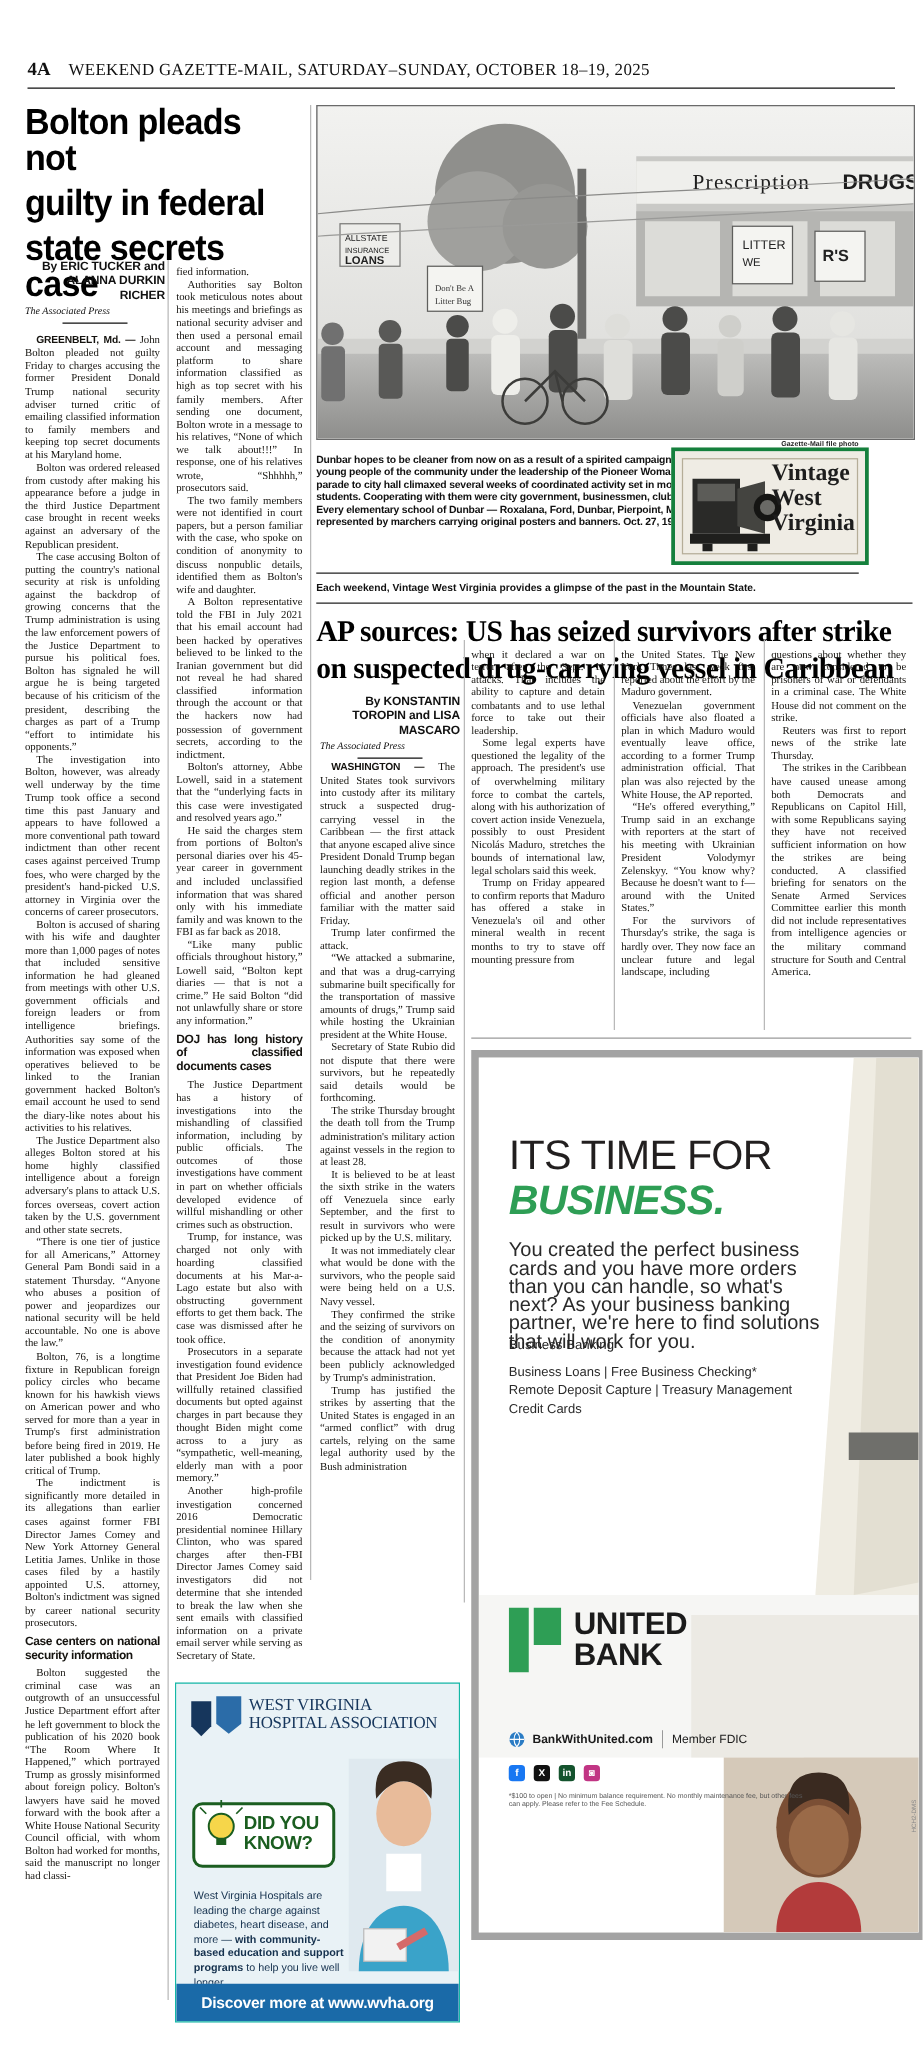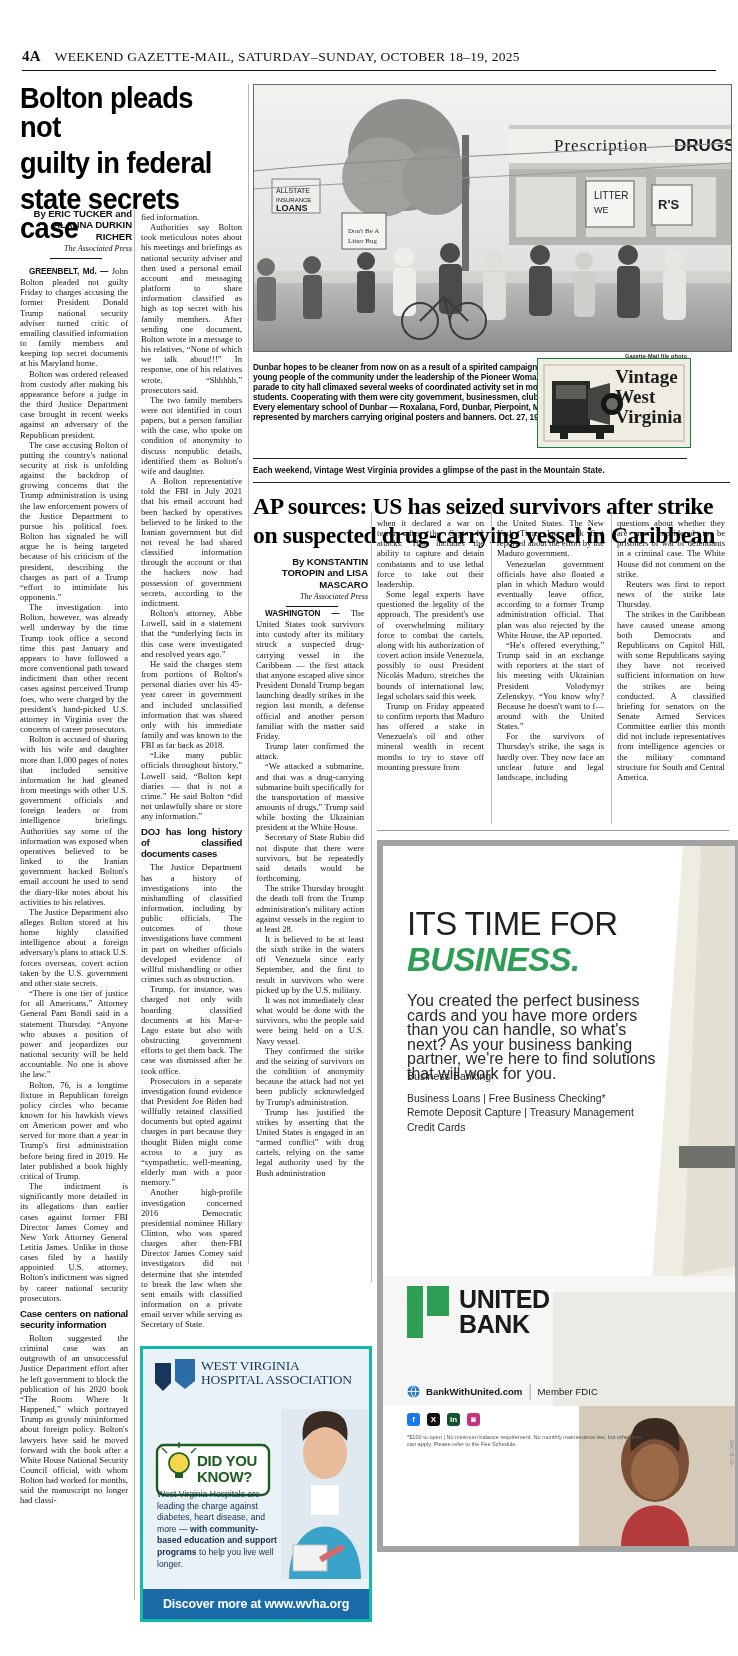--- a/index.html
+++ b/index.html
@@ -26,21 +26,21 @@
   .body-col{
     font-family:"Liberation Serif", serif;
     font-size:8.6px;line-height:10.15px;text-align:justify;
     -webkit-hyphens:auto;hyphens:auto;color:#15130f;
   }
   .body-col p{margin:0;text-indent:9px;}
   .byline{
     font-family:"Liberation Sans",sans-serif;font-weight:bold;
     font-size:9.6px;line-height:11.4px;text-align:right;letter-spacing:-.1px;
   }
-  .credit{font-family:"Liberation Serif",serif;font-style:italic;font-size:8px;text-align:right;margin-top:2px;}
+  .credit{font-family:"Liberation Serif",serif;font-style:italic;font-size:8px;text-align:left;margin-top:2px;}
   .byrule{border-top:1px solid #111;width:52px;margin:5px auto 6px auto;}
   .dateline{font-family:"Liberation Sans",sans-serif;font-weight:bold;font-size:8.2px;letter-spacing:-.1px;}
   .subhed{
     font-family:"Liberation Sans",sans-serif;font-weight:bold;font-size:9.6px;
     line-height:11px;margin:5px 0 3px 0;letter-spacing:-.3px;
   }
 
   
   .vrule{position:absolute;border-left:0.8px solid #b9b9b9;}
   .hrule{position:absolute;border-top:1px solid #222;}
@@ -49,21 +49,21 @@
   .photo{position:absolute;overflow:hidden;background:#cfcfcf;}
   .photo-inner{position:absolute;inset:0;}
   .cap{
     font-family:"Liberation Sans",sans-serif;font-weight:bold;
     font-size:8.3px;line-height:10.1px;color:#111;letter-spacing:-.15px;
   }
   .photocredit{
     font-family:"Liberation Sans",sans-serif;font-weight:bold;font-size:5.6px;
     text-align:right;letter-spacing:.1px;color:#222;
   }
-  .vwv-box{position:absolute;border:1px solid #15803d;background:#efece4;overflow:hidden;}
+  .vwv-box{position:absolute;border:3px solid #15803d;background:#efece4;overflow:hidden;}
   .vwv-text{
     position:absolute;right:8px;top:8px;font-family:"Liberation Serif",serif;
     font-weight:bold;font-size:19px;line-height:20px;color:#1d1d1d;text-align:left;
   }
   .vwv-tag{
     font-family:"Liberation Sans",sans-serif;font-weight:bold;font-size:8.2px;color:#111;
   }
 
   
   .ad{position:absolute;overflow:hidden;}
@@ -73,21 +73,21 @@
   .ub-body{font-family:"Liberation Sans",sans-serif;font-size:16px;line-height:14.6px;color:#2a2a2a;}
   .ub-sub{font-family:"Liberation Sans",sans-serif;font-weight:normal;font-size:10.6px;color:#222;}
   .ub-list{font-family:"Liberation Sans",sans-serif;font-size:10.4px;line-height:14.4px;color:#2a2a2a;}
   .ub-logo-txt{font-family:"Liberation Sans",sans-serif;font-weight:bold;font-size:25px;line-height:25px;color:#1b1b1b;letter-spacing:-.4px;}
   .ub-url{font-family:"Liberation Sans",sans-serif;font-size:9.6px;color:#1b1b1b;}
   .ub-url b{font-weight:bold;}
   .ub-fine{font-family:"Liberation Sans",sans-serif;font-size:5.6px;line-height:7.4px;color:#555;}
   .soc{width:13px;height:13px;border-radius:3px;background:#1b1b1b;display:inline-block;margin-right:3px;
        color:#fff;font-family:"Liberation Sans",sans-serif;font-size:8px;font-weight:bold;text-align:center;line-height:13px;}
 
-  .wvha-ad{background:#e9f2f6;border:3px solid #14b8a6;}
+  .wvha-ad{background:#e9f2f6;border:1px solid #14b8a6;}
   .wvha-name{font-family:"Liberation Serif",serif;font-size:13.5px;line-height:14px;color:#16365c;letter-spacing:-.2px;}
   .didyou{font-family:"Liberation Sans",sans-serif;font-weight:bold;font-size:15px;color:#1b5e20;line-height:16px;letter-spacing:-.3px;}
   .wvha-body{font-family:"Liberation Sans",sans-serif;font-size:8.6px;line-height:11.6px;color:#14304d;}
   .wvha-body b{font-weight:bold;}
   .wvha-bar{background:#1a6aa8;color:#fff;font-family:"Liberation Sans",sans-serif;font-weight:bold;font-size:12.5px;
             text-align:center;letter-spacing:-.2px;}
 
   .sidecode{position:absolute;font-family:"Liberation Sans",sans-serif;font-size:5px;color:#888;
             transform:rotate(-90deg);transform-origin:left top;white-space:nowrap;}
 </style>
@@ -420,20 +420,20 @@
     <div style="position:absolute;left:58px;top:10px;width:160px;">
       <div class="wvha-name">WEST VIRGINIA</div>
       <div class="wvha-name sm">HOSPITAL ASSOCIATION</div>
     </div>
 
     <div style="position:absolute;left:54px;top:104px;width:70px;">
       <div class="didyou">DID YOU</div>
       <div class="didyou">KNOW?</div>
     </div>
 
-    <div class="wvha-body" style="position:absolute;left:14px;top:140px;width:126px;">
+    <div class="wvha-body" style="position:absolute;left:14px;top:164px;width:126px;">
       <span>West Virginia Hospitals are leading the charge against diabetes, heart disease, and more — </span><b>with community-based education and support programs</b><span> to help you live well longer.</span>
     </div>
 
     <div class="wvha-bar" style="position:absolute;left:0;bottom:0;width:226px;height:30px;line-height:30px;">Discover more at www.wvha.org</div>
   </div>
 
 </div>
 
 </body></html>

